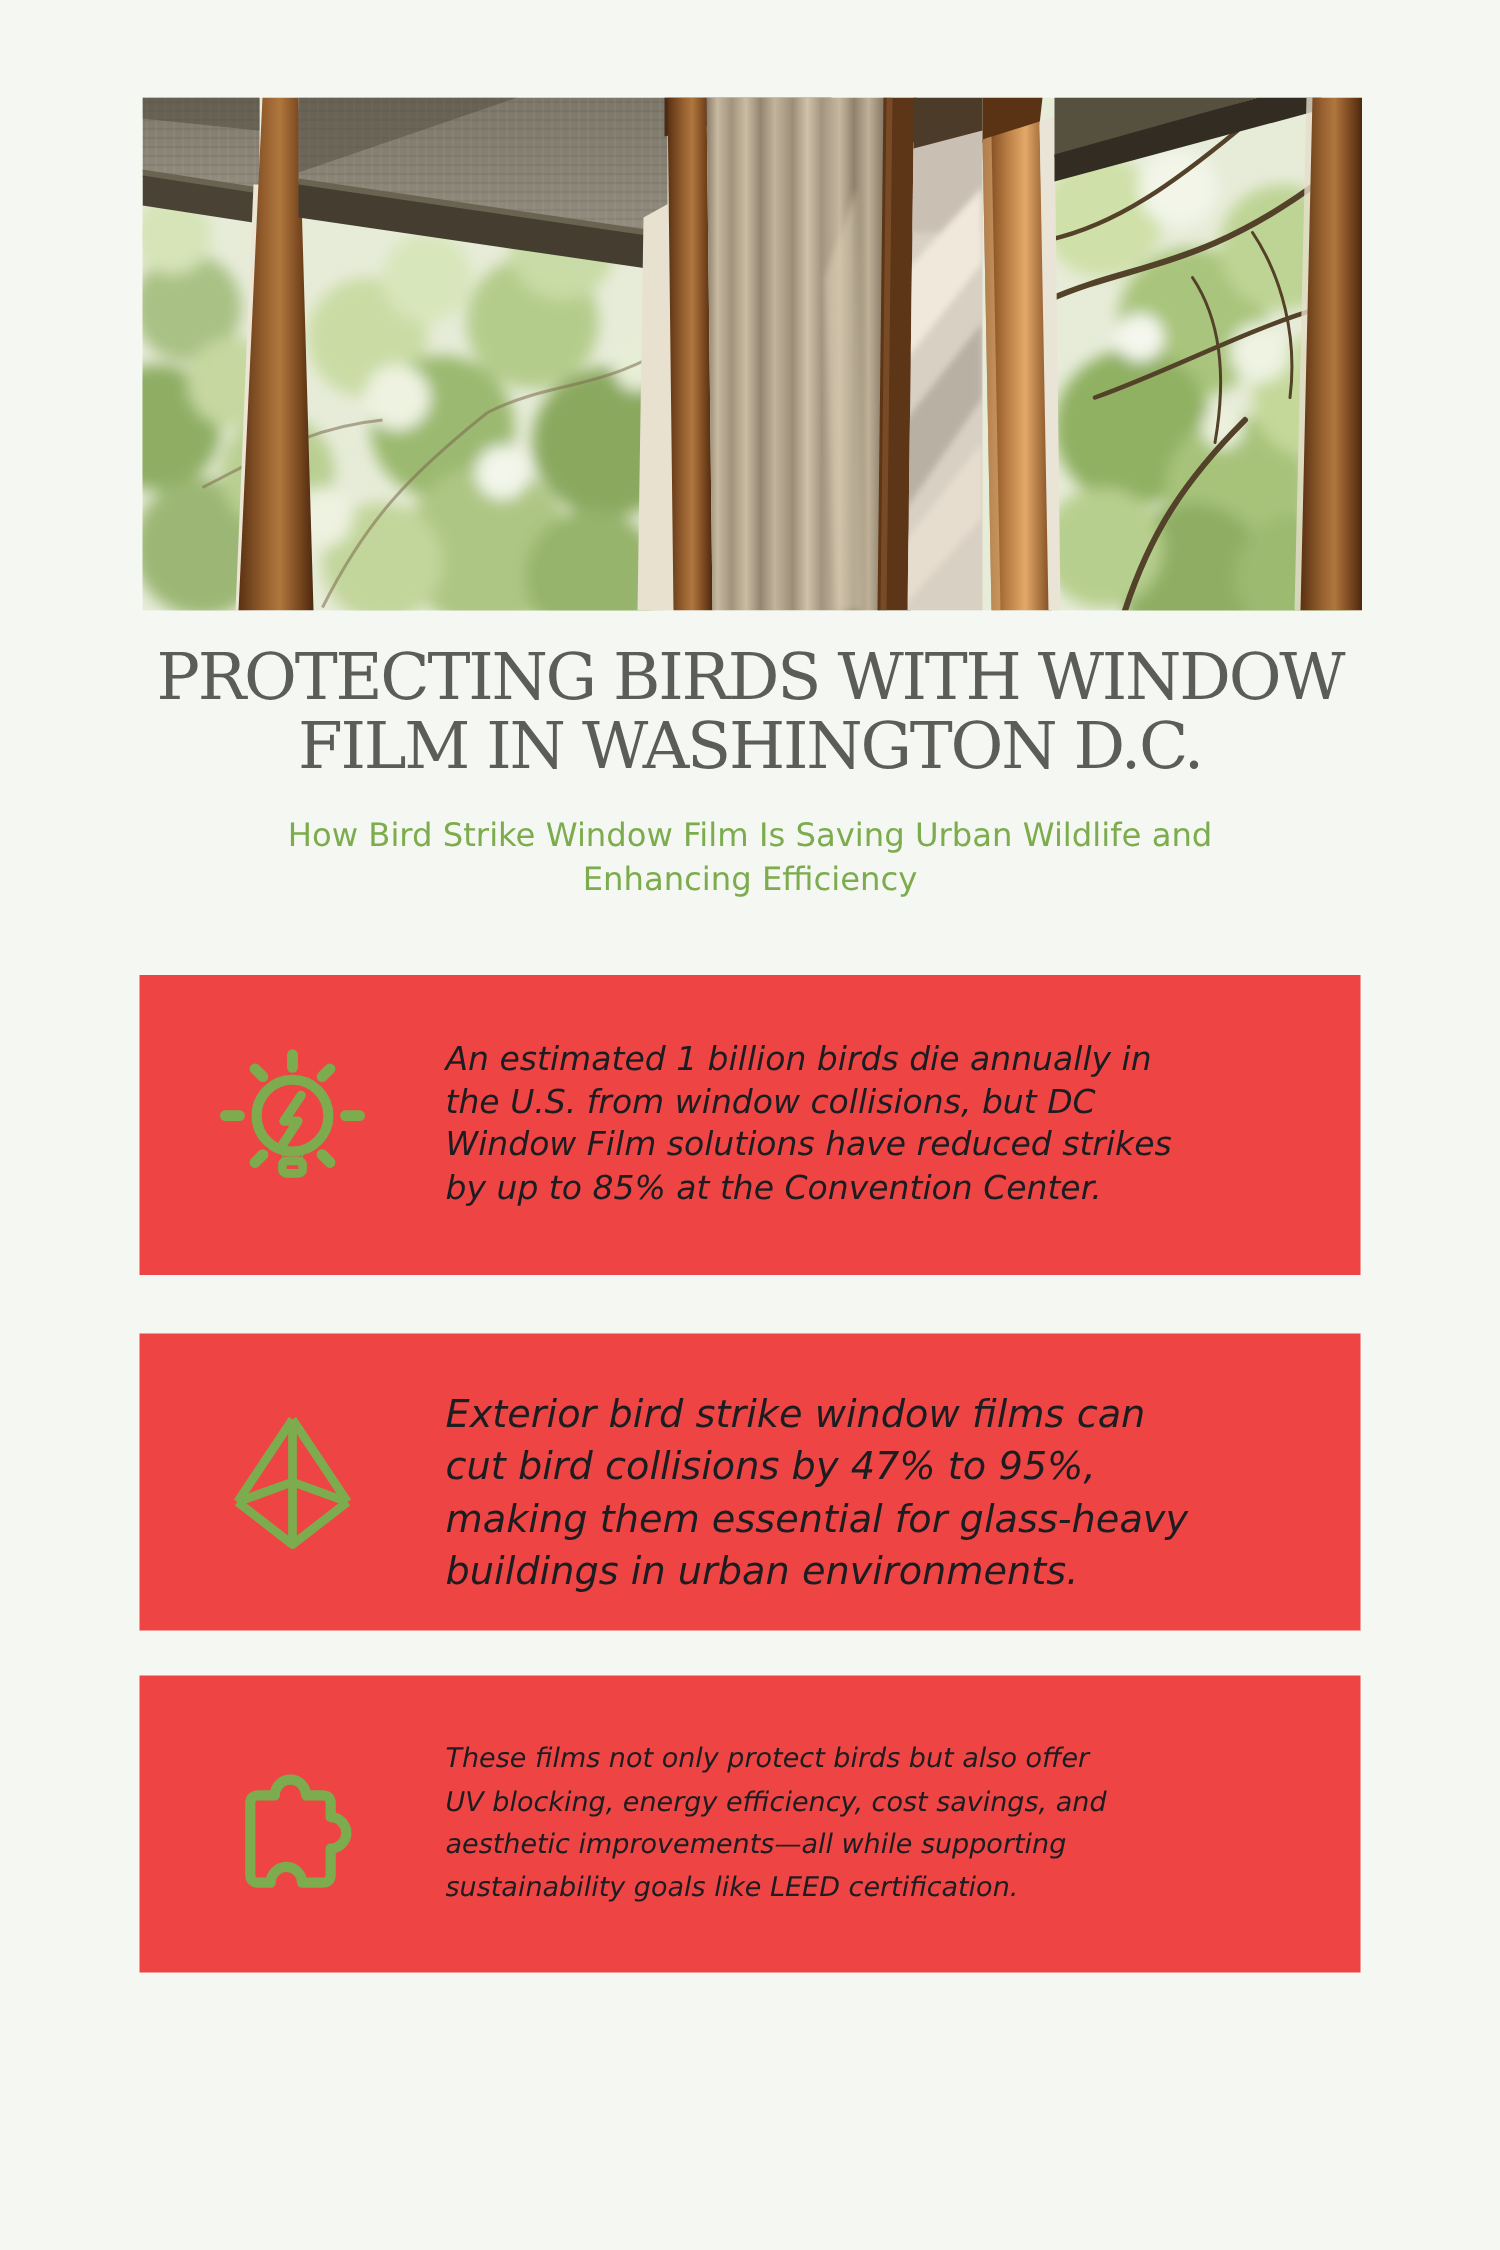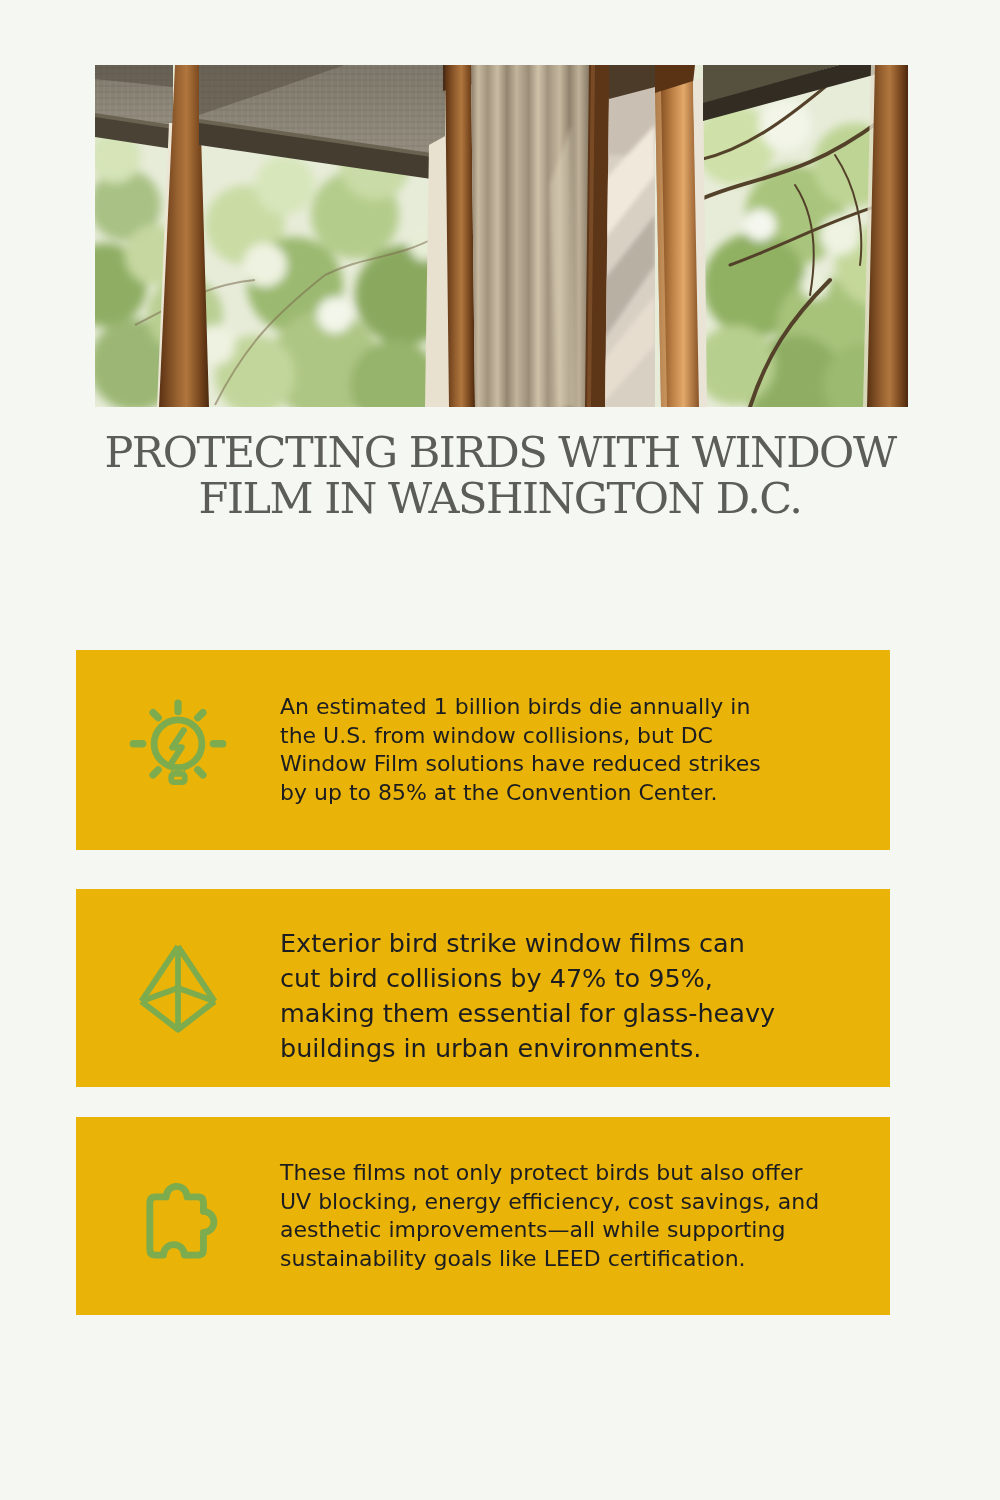--- a/index.html
+++ b/index.html
@@ -9,30 +9,30 @@
   .photo{position:absolute;left:95px;top:65px;width:813px;height:342px;}
   .photo svg{width:100%;height:100%;display:block;}
 
   .title{position:absolute;left:0;top:429px;width:100%;margin:0;text-align:center;
          font-family:"DejaVu Serif",serif;font-weight:400;font-size:43px;line-height:46px;
          letter-spacing:-1.5px;color:#5c5d59;white-space:pre-line;}
   .subtitle{position:absolute;left:0;top:543px;width:100%;margin:0;text-align:center;
          font-family:"DejaVu Sans",sans-serif;font-weight:500;font-size:21.5px;line-height:29px;
          color:#7cac4d;white-space:pre-line;}
 
-  .card{position:absolute;left:76px;width:814px;background:#eab308;
-        display:flex;align-items:center;}
+  .card{position:absolute;left:93px;width:814px;background:#ef4444;
+        display:flex;align-items:center;font-style:italic;}
   .card-1{top:650px;height:200px;}
   .card-2{top:889px;height:198px;}
   .card-3{top:1117px;height:198px;}
   .icon-box{flex:0 0 204px;display:flex;justify-content:center;align-items:center;}
   .card-text{margin:0;color:#1b1d20;white-space:pre-line;padding-right:8px;}
   .card-1 .card-text{font-size:22px;line-height:28.5px;}
   .card-2 .card-text{font-size:25.5px;line-height:35px;margin-top:15px;}
-  .card-3 .card-text{font-size:22px;line-height:28.5px;}
+  .card-3 .card-text{font-size:18px;line-height:28.5px;}
 </style>
 </head>
 <body>
 
 <div class="page">
 
   <div class="photo">
     <svg viewBox="0 0 813 342" preserveAspectRatio="none">
       <defs>
         <filter id="soft" x="-30%" y="-30%" width="160%" height="160%">
@@ -179,20 +179,22 @@
       <polygon points="608,0 744,0 608,40" fill="#56503e"></polygon>
       <polygon points="608,38 744,0 786,0 786,8 608,56" fill="#322c22"></polygon>
 
       <polygon points="776,0 782,0 774,342 768,342" fill="#e5decb" opacity="0.8"></polygon>
       <polygon points="780,0 813,0 813,342 772,342" fill="url(#woodV)"></polygon>
     </svg>
   </div>
 
   <h1 class="title">PROTECTING BIRDS WITH WINDOW
 FILM IN WASHINGTON D.C.</h1>
+  <h2 class="subtitle">How Bird Strike Window Film Is Saving Urban Wildlife and
+Enhancing Efficiency</h2>
 
   <section class="card card-1">
     <div class="icon-box">
       <svg width="104" height="104" viewBox="0 0 100 100" fill="none" stroke="#7cac4d" stroke-linecap="round">
         <g stroke-width="7">
           <path d="M50 5 V13"></path>
           <path d="M26 14 L31 19"></path>
             <path d="M74 14 L69 19"></path>
           <path d="M7 44 H16"></path>
             <path d="M93 44 H84"></path>

